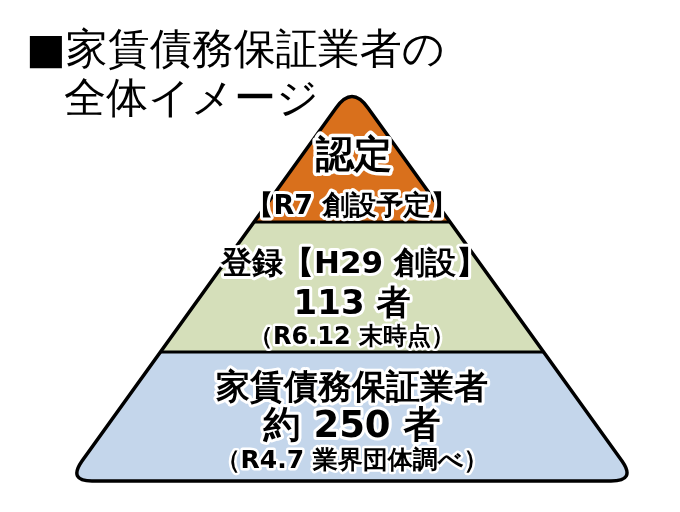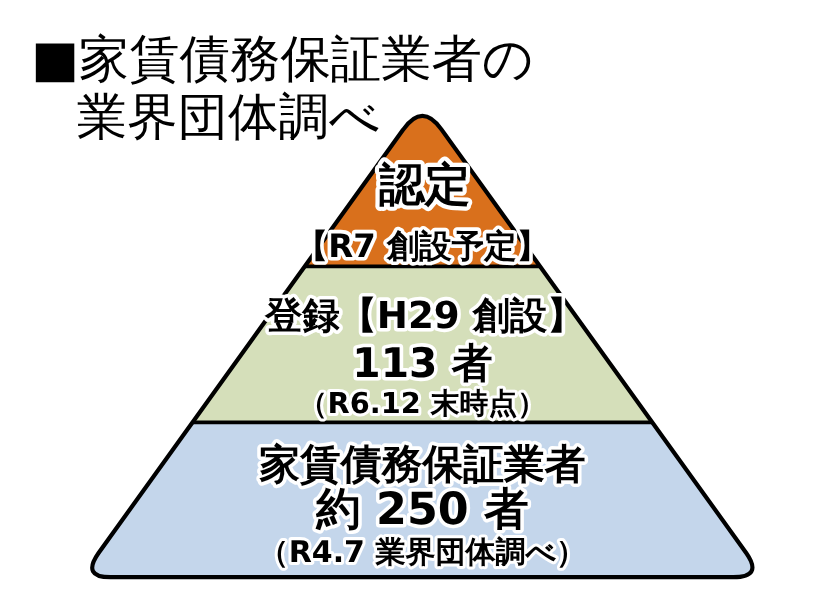--- a/index.html
+++ b/index.html
@@ -36,21 +36,21 @@
     stroke-linejoin: round;
     text-anchor: middle;
   }
 </style>
 </head>
 <body>
 
 <div id="stage">
 
   <div class="title title-line1">■家賃債務保証業者の</div>
-  <div class="title title-line2">業界団体調べ</div>
+  <div class="title title-line2">全体イメージ</div>
 
   <svg width="680" height="512" viewBox="0 0 680 512">
     <defs>
       <clipPath id="pyr-clip">
         <path d="M336,108 Q352,85 368,108 L622,461 Q636,481 611,481 L92,481 Q68,481 82,461 Z"></path>
       </clipPath>
     </defs>
 
     <g clip-path="url(#pyr-clip)">
       <rect x="40" y="70" width="620" height="152" fill="#d9701c"></rect>

